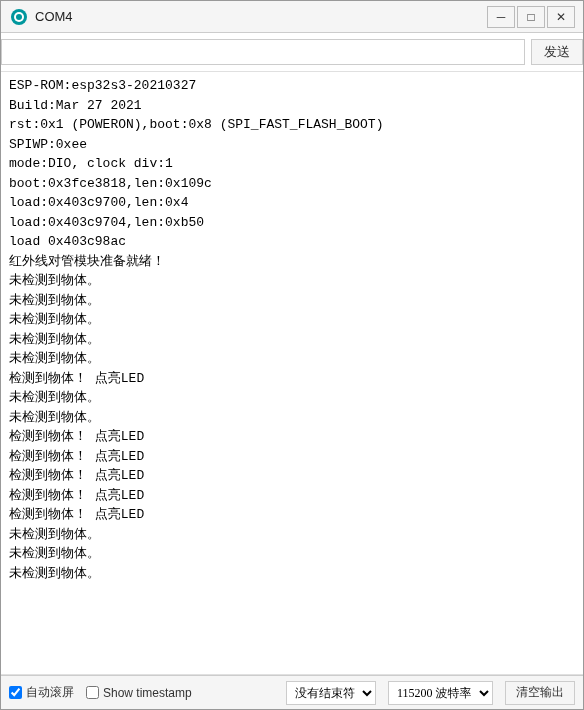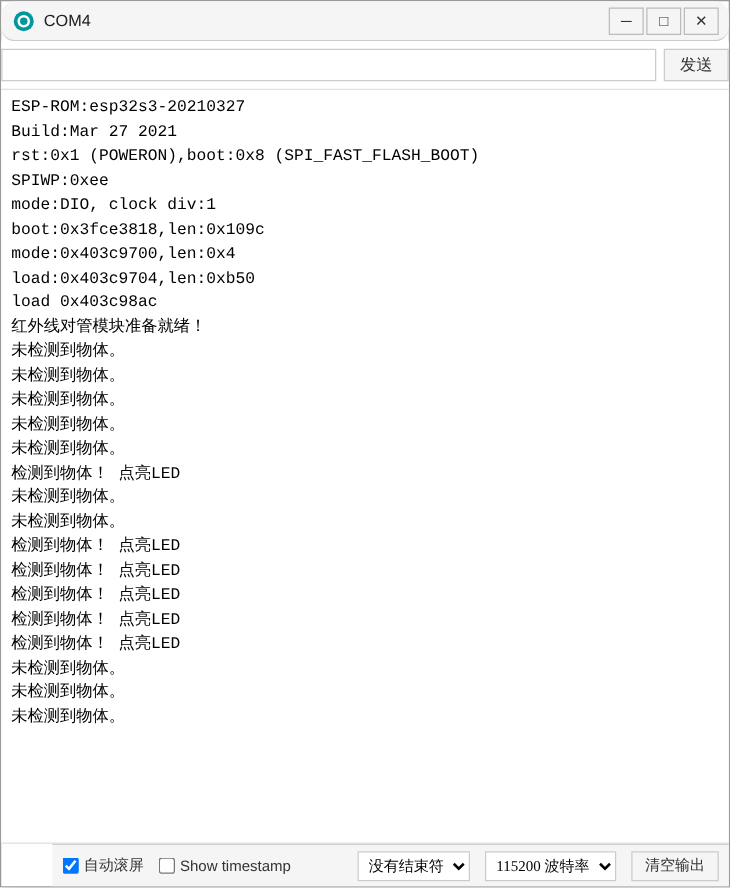--- a/index.html
+++ b/index.html
@@ -30,21 +30,20 @@
     }
 
     .title-bar {
       background: #f5f5f5;
       border-bottom: 1px solid #ccc;
       height: 32px;
       display: flex;
       align-items: center;
       padding: 0 8px;
       user-select: none;
-      border-radius: 11px;
     }
 
     .title-bar-icon {
       width: 20px;
       height: 20px;
       margin-right: 6px;
       display: flex;
       align-items: center;
       justify-content: center;
     }
@@ -125,21 +124,20 @@
     }
 
     .status-bar {
       height: 34px;
       background: #f5f5f5;
       border-top: 1px solid #ccc;
       display: flex;
       align-items: center;
       padding: 0 8px;
       gap: 12px;
-      margin-left: 41px;
     }
 
     .status-checkbox {
       display: flex;
       align-items: center;
       gap: 4px;
       font-size: 12px;
       font-family: 'Segoe UI', Arial, sans-serif;
       color: #333;
       cursor: pointer;
@@ -202,21 +200,21 @@
     <button class="send-btn">发送</button>
   </div>
 
   <div class="console-area" id="console-output">
   <span class="console-line">ESP-ROM:esp32s3-20210327</span>
       <span class="console-line">Build:Mar 27 2021</span>
       <span class="console-line">rst:0x1 (POWERON),boot:0x8 (SPI_FAST_FLASH_BOOT)</span>
       <span class="console-line">SPIWP:0xee</span>
       <span class="console-line">mode:DIO, clock div:1</span>
       <span class="console-line">boot:0x3fce3818,len:0x109c</span>
-      <span class="console-line">mode:0x403c9700,len:0x4</span>
+      <span class="console-line">load:0x403c9700,len:0x4</span>
       <span class="console-line">load:0x403c9704,len:0xb50</span>
       <span class="console-line">load 0x403c98ac</span>
       <span class="console-line">红外线对管模块准备就绪！</span>
       <span class="console-line">未检测到物体。</span>
       <span class="console-line">未检测到物体。</span>
       <span class="console-line">未检测到物体。</span>
       <span class="console-line">未检测到物体。</span>
       <span class="console-line">未检测到物体。</span>
       <span class="console-line">检测到物体！ 点亮LED</span>
       <span class="console-line">未检测到物体。</span>

